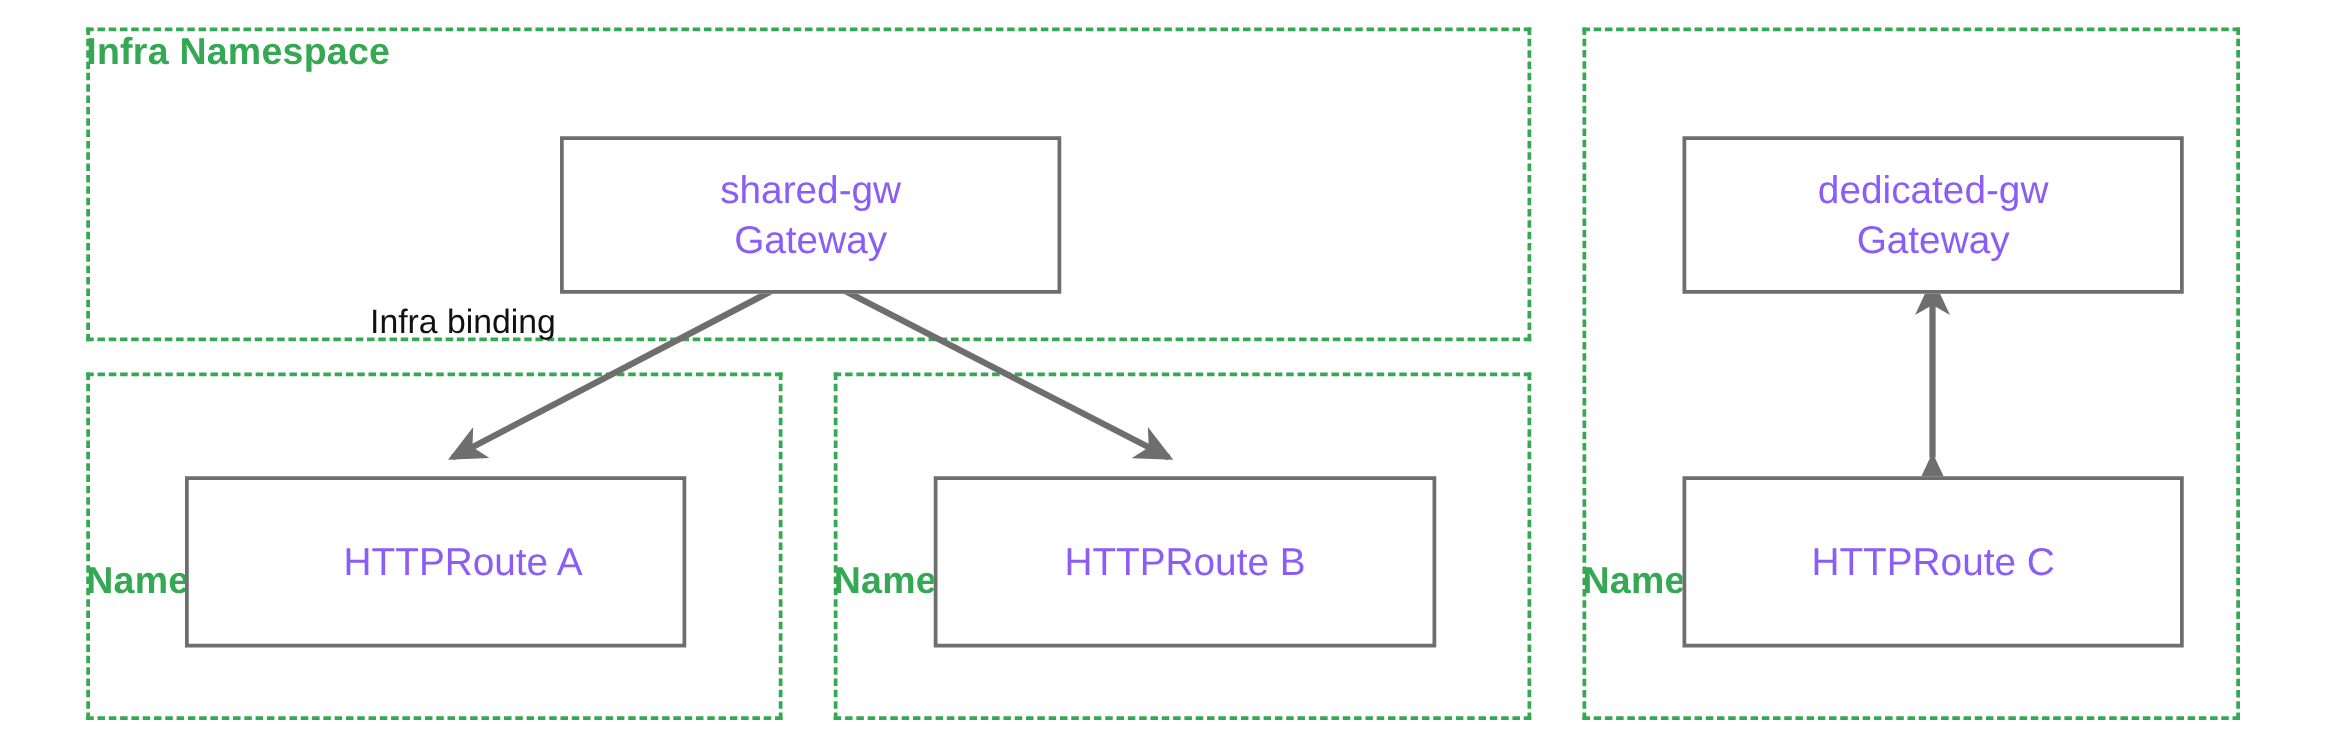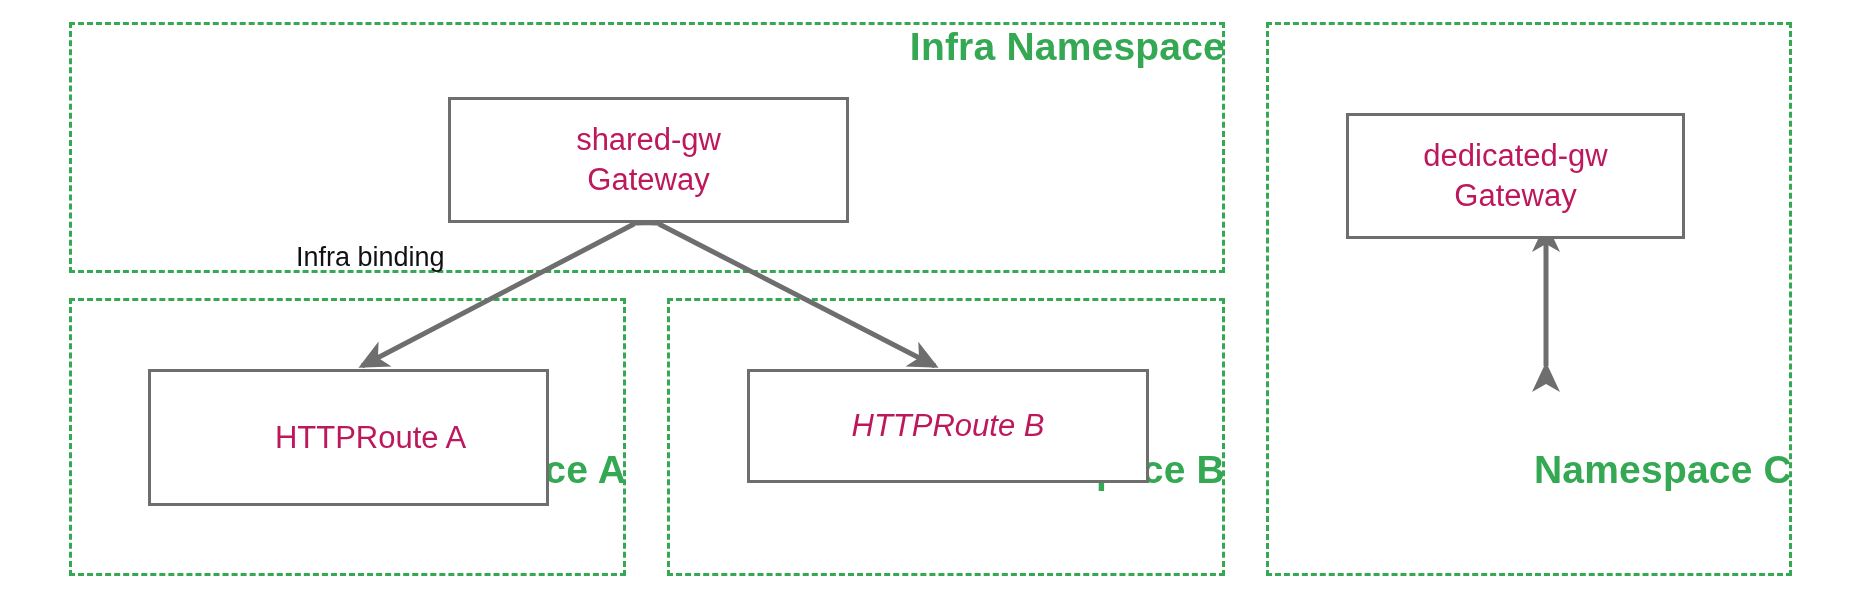--- a/index.html
+++ b/index.html
@@ -21,41 +21,42 @@
   
   .ns-box {
     position: absolute;
     box-sizing: border-box;
     border: 3px dashed #34a853;
     background: transparent;
   }
   .ns-label {
     position: absolute;
     color: #34a853;
-    font-size: 39px;
+    font-size: 30px;
     font-weight: bold;
     letter-spacing: 0.2px;
     white-space: nowrap;
-    text-align: right;
+    text-align: left;
     line-height: 1;
   }
   
   .res-box {
     position: absolute;
     box-sizing: border-box;
     border: 3px solid #6e6e6e;
     background: #ffffff;
     display: flex;
     align-items: center;
     justify-content: center;
     text-align: center;
-    color: #be185d;
+    color: #8b5cf6;
     font-size: 31px;
     line-height: 1.28;
     white-space: pre-line;
+    margin-top: 12px;
   }
   
   #edges {
     position: absolute;
     left: 0;
     top: 0;
     width: 1860px;
     height: 600px;
     pointer-events: none;
   }
@@ -100,21 +101,22 @@
     <line x1="659" y1="224" x2="935" y2="366" stroke="#6e6e6e" stroke-width="5" marker-start="url(#arrowhead)" marker-end="url(#arrowhead)"></line>
 
     <line x1="1546" y1="366" x2="1546" y2="226" stroke="#6e6e6e" stroke-width="5" marker-start="url(#arrowhead)" marker-end="url(#arrowhead)"></line>
   </svg>
 
   <div class="edge-label" style="left:296px; top:244px;">Infra binding</div>
 
   <div class="res-box" style="left:448px; top:97px; width:401px; height:126px;">shared-gw
 Gateway</div>
 
-  <div class="res-box" style="left:1346px; top:113px; width:339px; height:126px;">dedicated-gw
+  <div class="res-box" style="left:1346px; top:97px; width:401px; height:126px;">dedicated-gw
 Gateway</div>
 
   <div class="res-box" style="left:148px; top:369px; width:401px; height:137px;padding-left:44px;">HTTPRoute A</div>
 
-  <div class="res-box" style="left:747px; top:369px; width:402px; height:114px;font-style:italic;">HTTPRoute B</div>
+  <div class="res-box" style="left:747px; top:369px; width:402px; height:137px;">HTTPRoute B</div>
 
+  <div class="res-box" style="left:1346px; top:369px; width:401px; height:137px;">HTTPRoute C</div>
 
 </div>
 
 </body></html>

